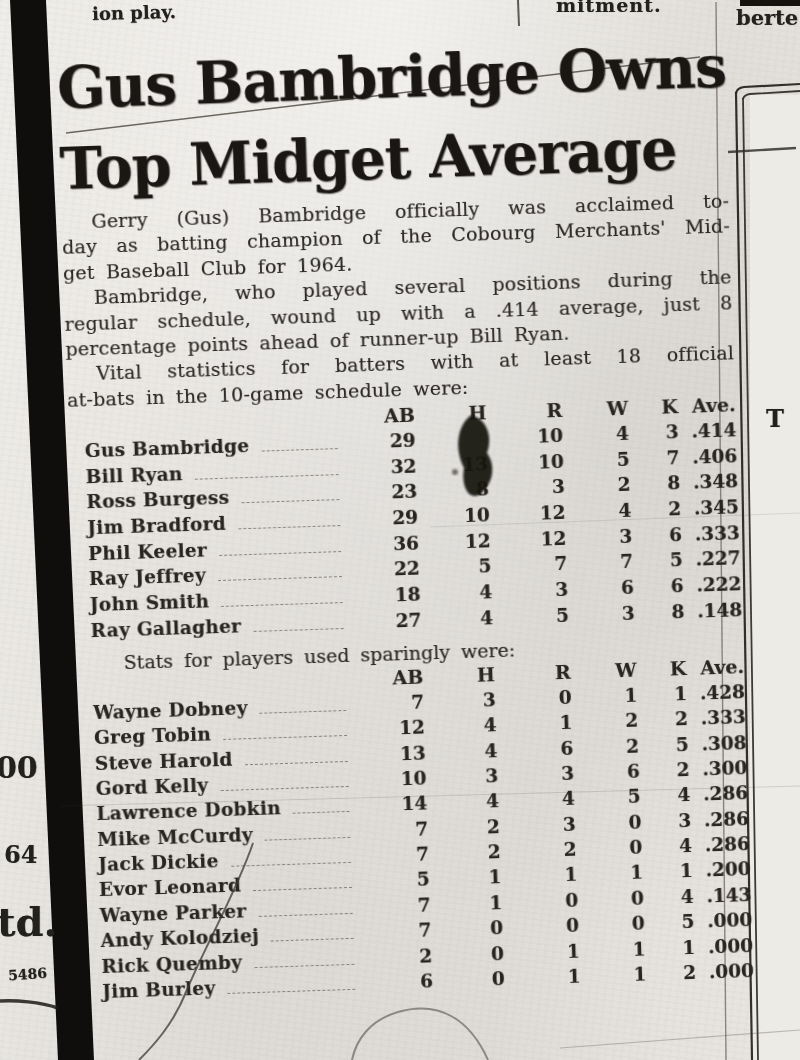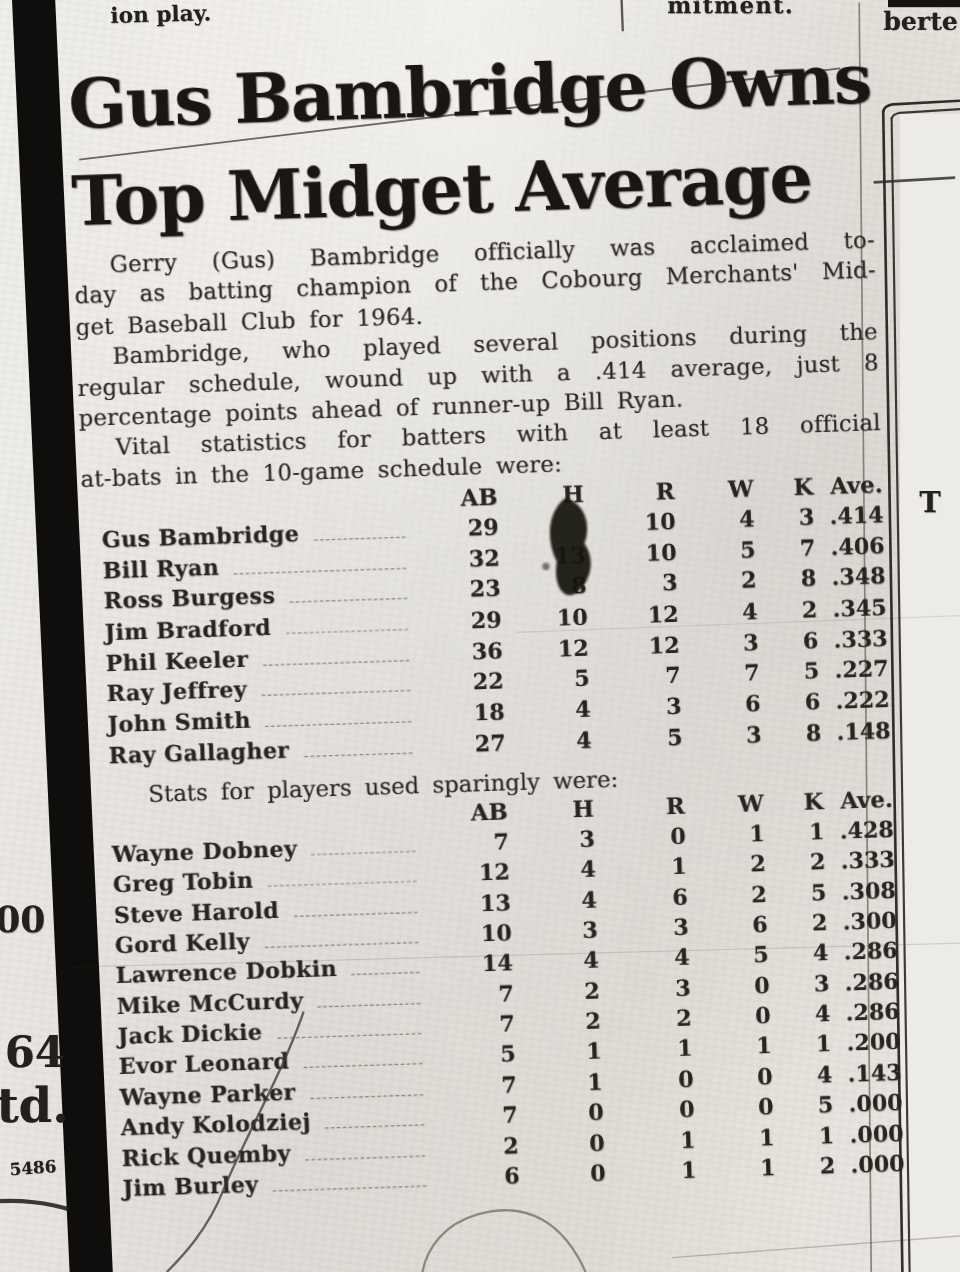--- a/index.html
+++ b/index.html
@@ -38,21 +38,21 @@
   .c{text-align:right;}
   .c.ab{width:62px}.c.h{width:72px}.c.r{width:76px}.c.w{width:66px}.c.k{width:50px}.c.av{width:58px}
   .hdr .c{font-size:19px;}
   #statsline{margin-top:7px;font-size:19px;word-spacing:5px;color:#2a2724;
      text-indent:48px;text-shadow:0.3px 0.3px 0.6px rgba(30,26,22,0.4);}
   
   #frag-top-left{left:92px;top:2px;font-size:18px;transform:rotate(-1.5deg);}
   #frag-top-center{left:556px;top:-6px;font-size:19px;letter-spacing:1px;}
   #frag-top-right{left:736px;top:5px;font-size:21px;}
   #frag-m1{left:-4px;top:750px;font-size:30px;}
-  #frag-m2{left:4px;top:840px;font-size:36px;margin-top:16px;}
+  #frag-m2{left:4px;top:840px;font-size:24px;}
   #frag-m3{left:-3px;top:898px;font-size:40px;}
   #frag-m4{left:8px;top:966px;font-size:14px;transform:rotate(-4deg);}
   #frag-T{left:766px;top:404px;font-size:24px;}
 </style>
 </head>
 <body>
 
 <div id="scan">
 
   <svg class="layer" width="800" height="1060">

